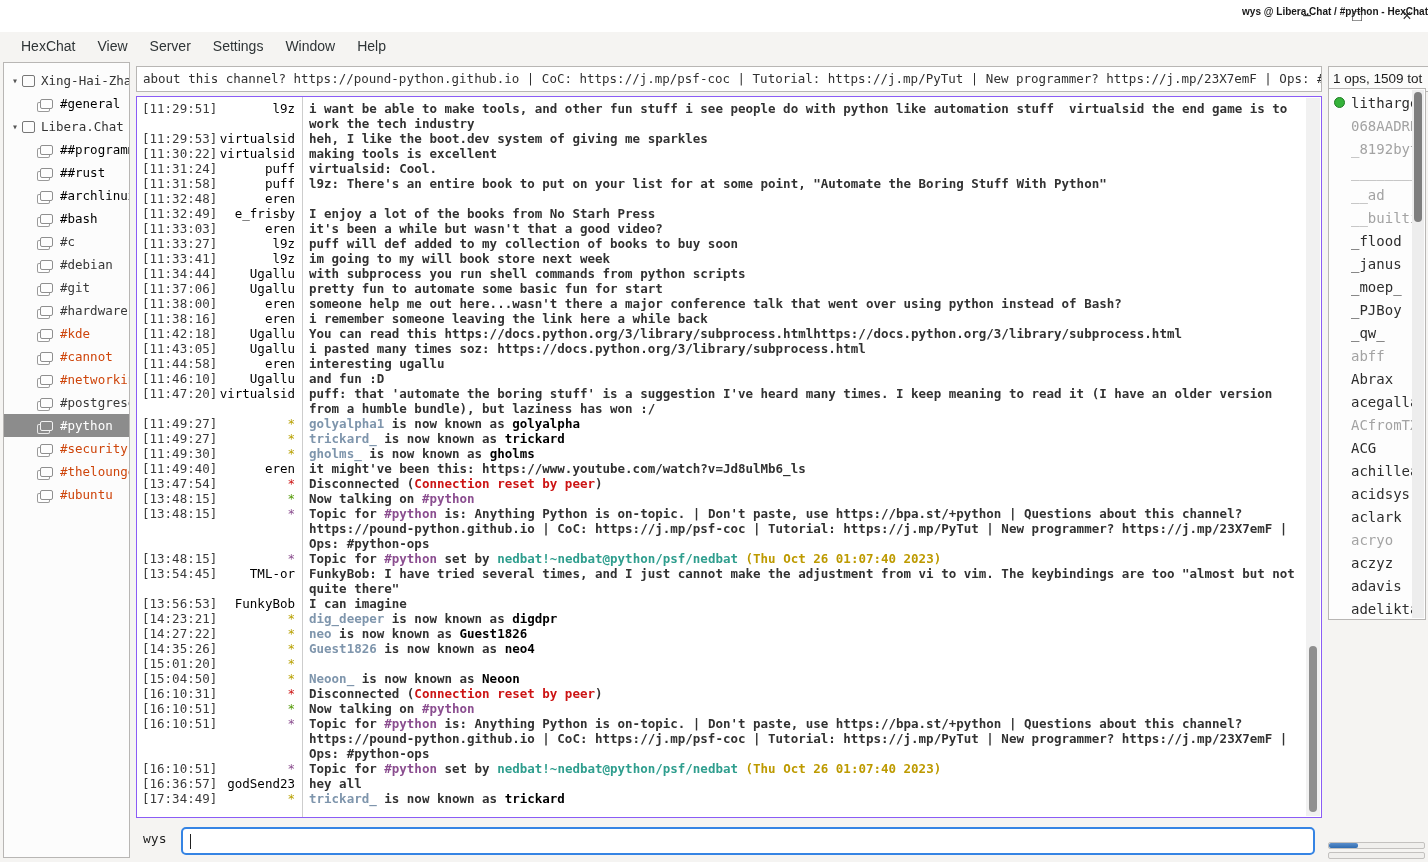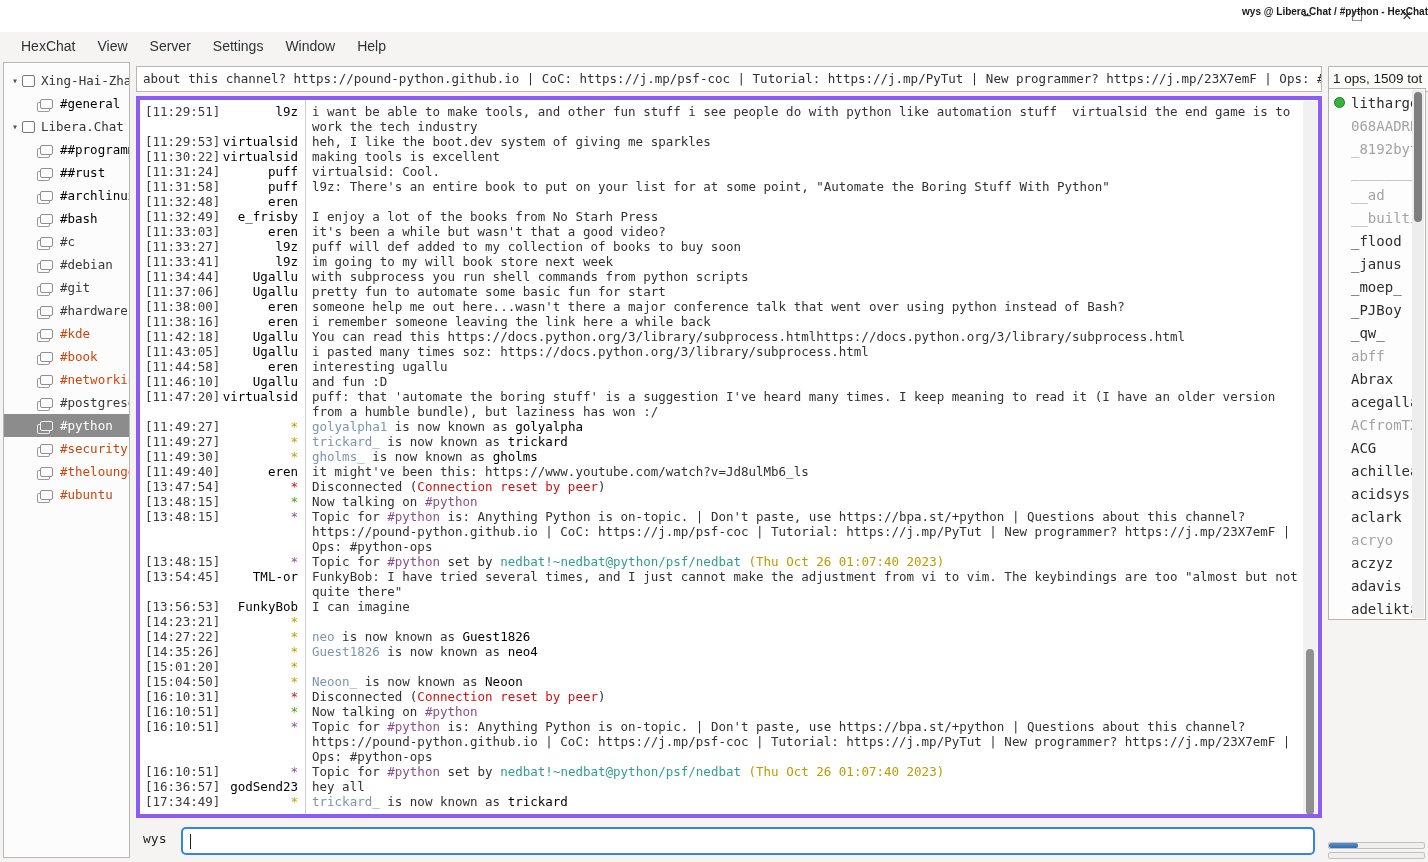--- a/index.html
+++ b/index.html
@@ -28,27 +28,27 @@
   .tree-row.c-newdata { color:#000000; }
   .tree-row.c-hilight { color:#ce450b; }
   .tree-row.c-selected { background:#8c8c8c; color:#ffffff; }
   .tree-row.c-selected .chan-icon { border-color:#f2f2f2; background:#8c8c8c; box-shadow:-3px 3px 0 -1px #8c8c8c, -3px 3px 0 0 #e8e8e8; }
 
   
   .topic-bar { position:absolute; left:136px; top:66px; width:1186px; height:26px; background:#ffffff; border:1px solid #b8b6b4; font-family:"DejaVu Sans Mono", monospace; font-size:12.5px; color:#303030; line-height:24px; padding-left:6px; white-space:nowrap; overflow:hidden; }
   .ops-label { position:absolute; left:1328px; top:66px; width:106px; height:26px; background:#fbfbfa; border:1px solid #b8b6b4; font-size:13.5px; color:#1c1c1c; line-height:24px; padding-left:4px; white-space:nowrap; overflow:hidden; }
 
   
-  .chat-box { position:absolute; left:136px; top:96px; width:1186px; height:722px; background:#ffffff; border:4px solid #8b5cf6; overflow:hidden; }
+  .chat-box { position:absolute; left:136px; top:96px; width:1186px; height:722px; background:#ffffff; border:1px solid #8b5cf6; overflow:hidden; }
   .chat-lines { position:absolute; left:0; top:4px; right:16px; font-family:"DejaVu Sans Mono", monospace; font-size:12.5px; line-height:15px; color:#323232; }
   .sep-line { position:absolute; left:165px; top:0; bottom:0; width:1px; background:#cdcdcd; }
   .line { display:flex; align-items:flex-start; }
   .line .time { flex:0 0 82px; padding-left:5px; white-space:pre; color:#3a3a3a; }
   .line .nick { flex:0 0 83px; text-align:right; padding-right:7px; white-space:nowrap; overflow:hidden; }
-  .line .msg { flex:1 1 auto; padding-left:7px; padding-right:4px; white-space:pre-wrap; overflow-wrap:break-word; }
+  .line .msg { flex:1 1 auto; padding-left:7px; padding-right:4px; white-space:pre-wrap; overflow-wrap:break-word;font-weight:bold; }
   .c-fg { color:#323232; } .c-nick { color:#000000; } .c-nicksrc { color:#7e95ac;text-align:right; }
   .c-star_olive { color:#b8a000; } .c-red { color:#cc1414; } .c-green { color:#539a06; }
   .c-purple { color:#8a4d8f; } .c-teal { color:#2f9e8e; } .c-date { color:#bd9a00; }
 
   .chat-scrollbar { position:absolute; top:1px; right:1px; bottom:1px; width:14px; background:#f1f1f1; }
   .chat-scrollbar .thumb { position:absolute; left:3px; width:8px; top:548px; height:166px; background:#8f8f8f; border-radius:5px; }
 
   
   .userlist-box { position:absolute; left:1328px; top:88px; width:98px; height:532px; background:#fdfdfd; border:1px solid #b8b6b4; overflow:hidden; font-family:"DejaVu Sans Mono", monospace; font-size:14px; }
   .user-rows { position:absolute; left:0; top:2px; right:13px; }
@@ -144,21 +144,21 @@
     <div class="tree-row channel c-none">
       <span class="chan-icon"></span>
       <span>#hardware</span>
     </div>
     <div class="tree-row channel c-hilight">
       <span class="chan-icon"></span>
       <span>#kde</span>
     </div>
     <div class="tree-row channel c-hilight">
       <span class="chan-icon"></span>
-      <span>#book</span>
+      <span>#cannot</span>
     </div>
     <div class="tree-row channel c-hilight">
       <span class="chan-icon"></span>
       <span>#networkin</span>
     </div>
     <div class="tree-row channel c-none">
       <span class="chan-icon"></span>
       <span>#postgresq</span>
     </div>
     <div class="tree-row channel c-selected">
@@ -325,20 +325,21 @@
         <span class="msg"><span class="c-fg">FunkyBob: I have tried several times, and I just cannot make the adjustment from vi to vim. The keybindings are too "almost but not quite there"</span></span>
       </div>
       <div class="line">
         <span class="time">[13:56:53]</span>
         <span class="nick c-nick">FunkyBob</span>
         <span class="msg"><span class="c-fg">I can imagine</span></span>
       </div>
       <div class="line">
         <span class="time">[14:23:21]</span>
         <span class="nick c-star_olive">*</span>
+        <span class="msg"><span class="c-nicksrc">dig_deeper</span><span class="c-fg"> is now known as </span><span class="c-nick">digdpr</span></span>
       </div>
       <div class="line">
         <span class="time">[14:27:22]</span>
         <span class="nick c-star_olive">*</span>
         <span class="msg"><span class="c-nicksrc">neo</span><span class="c-fg"> is now known as </span><span class="c-nick">Guest1826</span></span>
       </div>
       <div class="line">
         <span class="time">[14:35:26]</span>
         <span class="nick c-star_olive">*</span>
         <span class="msg"><span class="c-nicksrc">Guest1826</span><span class="c-fg"> is now known as </span><span class="c-nick">neo4</span></span>

